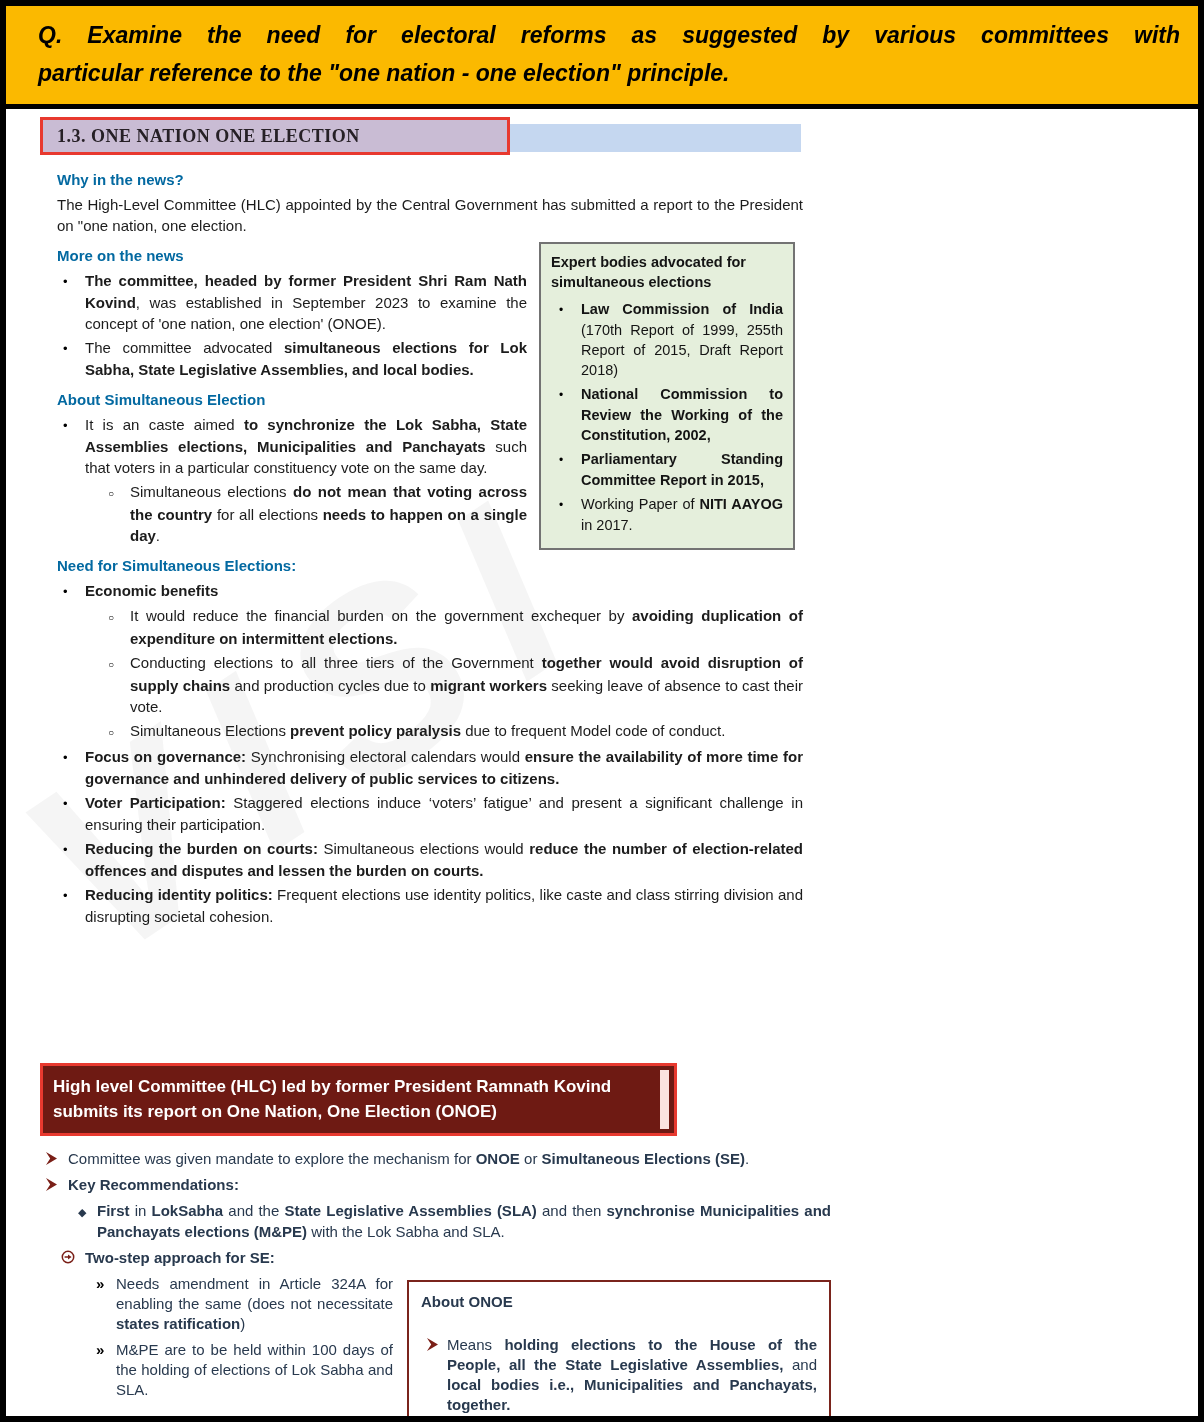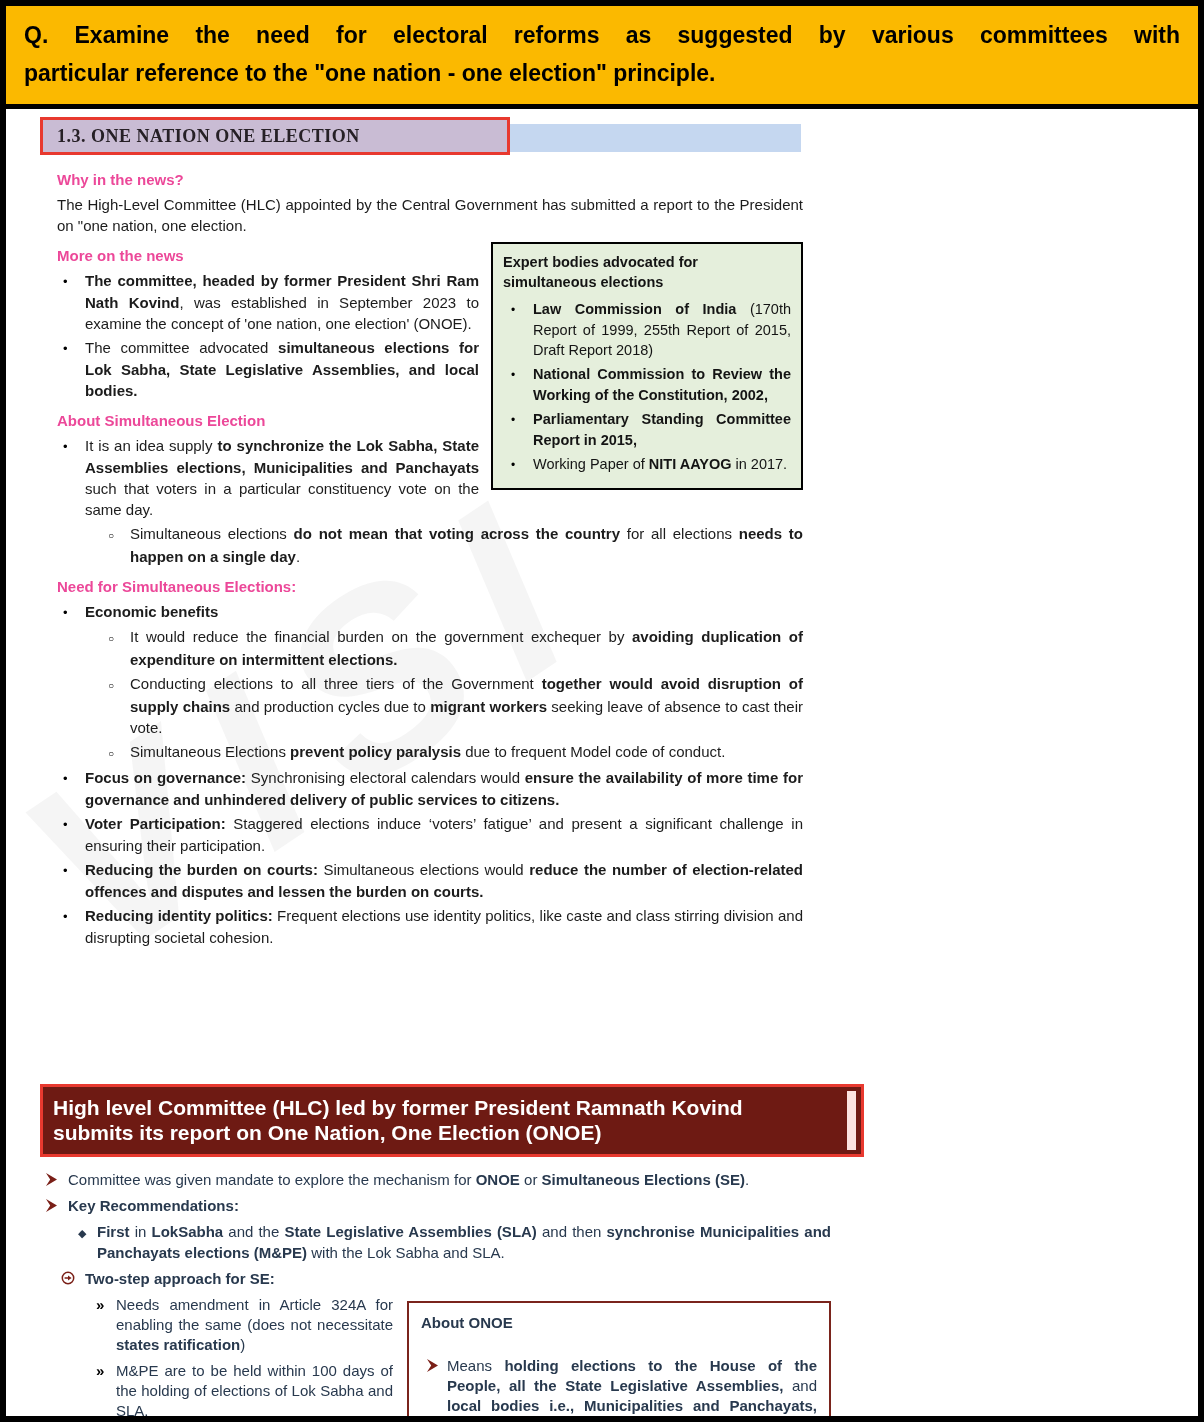--- a/index.html
+++ b/index.html
@@ -7,51 +7,51 @@
     --blue:#C5D7F0; --green:#E5EFDC; --navy:#28394E; --bullet-maroon:#7A1F17;
     --ink:#1C1C1C;
   }
   *{margin:0;padding:0;box-sizing:border-box;}
   body{width:1204px;height:1422px;background:#fff;font-family:"Liberation Sans","DejaVu Sans",sans-serif;}
   .page{position:relative;width:1204px;height:1422px;border:6px solid #000;background:#fff;overflow:hidden;}
   .wm{position:absolute;left:-30px;top:770px;font-size:250px;font-weight:bold;font-style:italic;
       color:rgba(60,60,60,0.05);letter-spacing:34px;transform:rotate(-34deg);transform-origin:left top;
       z-index:0;white-space:nowrap;}
   .q-banner{position:relative;z-index:1;background:var(--yellow);border-bottom:5px solid #000;
-      padding:10px 18px 12px 18px;color:#000;font-weight:bold;font-size:23px;line-height:38px;}
+      padding:10px 18px 12px 32px;color:#000;font-weight:bold;font-style:italic;font-size:23px;line-height:38px;}
   .q1{text-align:justify;text-align-last:justify;}
   .q2{text-align:left;}
   .content{position:relative;z-index:1;}
   .sec-header{position:relative;height:44px;margin-top:7px;}
   .blue-bar{position:absolute;left:49px;top:8px;width:746px;height:28px;background:var(--blue);}
   .red-box{position:absolute;left:34px;top:1px;width:470px;height:38px;background:var(--purple);
       border:3px solid var(--red);display:flex;align-items:center;padding-left:14px;}
   .red-box span{font-family:"Liberation Serif","DejaVu Serif",serif;font-weight:bold;font-size:18px;
       color:#262026;letter-spacing:0.5px;}
   .top-sec{margin-left:51px;width:746px;color:var(--ink);font-size:15px;line-height:21px;}
-  .top-sec h4{font-size:15px;margin:9px 0 4px 0;color:#ec4899;}
+  .top-sec h4{font-size:15px;margin:9px 0 4px 0;color:#0369a1;}
   .just{text-align:justify;}
   .para{margin:3px 0 2px 0;}
   .b{font-weight:bold;}
   
   .li{position:relative;margin:3px 0;}
   .ic{display:inline-block;text-indent:0;text-align:left;color:#000;}
   .lv1{padding-left:28px;text-indent:-22px;}
   .lv1>.ic{width:22px;font-size:13px;}
   .lv2{padding-left:73px;text-indent:-22px;}
   .lv2>.ic{width:22px;font-size:10px;}
   
-  .green-box{float:right;width:312px;margin:4px 0 8px 12px;background:var(--green);
-      border:2px solid #000000;padding:8px 10px 9px 10px;font-size:14.5px;line-height:20px;color:#141414;}
+  .green-box{float:right;width:256px;margin:4px 8px 8px 12px;background:var(--green);
+      border:2px solid #737373;padding:8px 10px 9px 10px;font-size:14.5px;line-height:20px;color:#141414;}
   .green-box .gb-title{font-weight:bold;margin-bottom:7px;}
   .gb-li{padding-left:30px;text-indent:-22px;text-align:justify;margin:4px 0;}
   .gb-li>.ic{width:22px;font-size:12px;}
   
-  .hlc-banner{position:relative;margin:133px 0 0 34px;width:824px;background:var(--maroon);
-      border:3px solid var(--red);color:#fff;font-weight:bold;font-size:21px;line-height:25px;
+  .hlc-banner{position:relative;margin:133px 0 0 34px;width:637px;background:var(--maroon);
+      border:3px solid var(--red);color:#fff;font-weight:bold;font-size:17px;line-height:25px;
       padding:8px 34px 9px 10px;}
   .hlc-stripe{position:absolute;right:5px;top:4px;bottom:4px;width:9px;background:#FBE3E0;}
   
   .bot-sec{margin:13px 0 0 34px;width:791px;color:var(--navy);font-size:15px;line-height:20px;}
   .bot-sec .li{margin:6px 0;}
   .l1{padding-left:28px;text-indent:-22px;}
   .l1>.ic{width:22px;}
   .l2{padding-left:45px;text-indent:-24px;}
   .l2>.ic{width:24px;}
   .l3{padding-left:57px;text-indent:-19px;}
@@ -98,21 +98,21 @@
         <div class="gb-li"><span class="ic">•</span><span><span class="b">National Commission to Review the Working of the Constitution, 2002,</span></span></div>
         <div class="gb-li"><span class="ic">•</span><span><span class="b">Parliamentary Standing Committee Report in 2015,</span></span></div>
         <div class="gb-li"><span class="ic">•</span><span><span>Working Paper of </span><span class="b">NITI AAYOG</span><span> in 2017.</span></span></div>
       </div>
 
       <h4>More on the news</h4>
       <div class="li lv1 just"><span class="ic">•</span><span><span class="b">The committee, headed by former President Shri Ram Nath Kovind</span><span>, was established in September 2023 to examine the concept of 'one nation, one election' (ONOE).</span></span></div>
       <div class="li lv1 just"><span class="ic">•</span><span><span>The committee advocated </span><span class="b">simultaneous elections for Lok Sabha, State Legislative Assemblies, and local bodies.</span></span></div>
 
       <h4>About Simultaneous Election</h4>
-      <div class="li lv1 just"><span class="ic">•</span><span><span>It is an idea supply </span><span class="b">to synchronize the Lok Sabha, State Assemblies elections, Municipalities and Panchayats</span><span> such that voters in a particular constituency vote on the same day.</span></span></div>
+      <div class="li lv1 just"><span class="ic">•</span><span><span>It is an caste aimed </span><span class="b">to synchronize the Lok Sabha, State Assemblies elections, Municipalities and Panchayats</span><span> such that voters in a particular constituency vote on the same day.</span></span></div>
       <div class="li lv2 just"><span class="ic">○</span><span><span>Simultaneous elections </span><span class="b">do not mean that voting across the country</span><span> for all elections </span><span class="b">needs to happen on a single day</span><span>.</span></span></div>
 
       <h4>Need for Simultaneous Elections:</h4>
       <div class="li lv1 just"><span class="ic">•</span><span><span class="b">Economic benefits</span></span></div>
       <div class="li lv2 just"><span class="ic">○</span><span><span>It would reduce the financial burden on the government exchequer by </span><span class="b">avoiding duplication of expenditure on intermittent elections.</span></span></div>
       <div class="li lv2 just"><span class="ic">○</span><span><span>Conducting elections to all three tiers of the Government </span><span class="b">together would avoid disruption of supply chains</span><span> and production cycles due to </span><span class="b">migrant workers</span><span> seeking leave of absence to cast their vote.</span></span></div>
       <div class="li lv2 just"><span class="ic">○</span><span><span>Simultaneous Elections </span><span class="b">prevent policy paralysis</span><span> due to frequent Model code of conduct.</span></span></div>
       <div class="li lv1 just"><span class="ic">•</span><span><span class="b">Focus on governance:</span><span> Synchronising electoral calendars would </span><span class="b">ensure the availability of more time for governance and unhindered delivery of public services to citizens.</span></span></div>
       <div class="li lv1 just"><span class="ic">•</span><span><span class="b">Voter Participation:</span><span> Staggered elections induce ‘voters’ fatigue’ and present a significant challenge in ensuring their participation.</span></span></div>
       <div class="li lv1 just"><span class="ic">•</span><span><span class="b">Reducing the burden on courts:</span><span> Simultaneous elections would </span><span class="b">reduce the number of election-related offences and disputes and lessen the burden on courts.</span></span></div>

